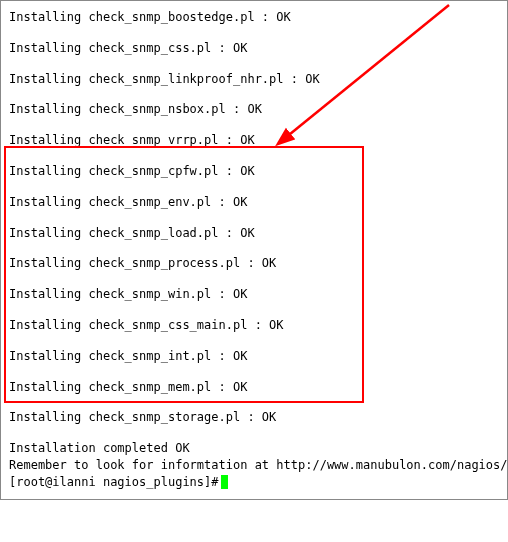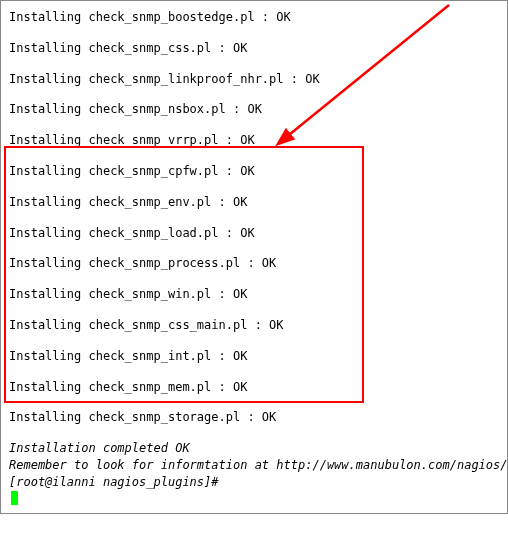--- a/index.html
+++ b/index.html
@@ -13,34 +13,33 @@
       width: 508px;
       position: relative;
       border: 1px solid #888;
     }
     .terminal-line {
       white-space: pre;
       margin-bottom: 14px;
     }
     .terminal-line.tight {
       margin-bottom: 0;
-      font-style: italic;
     }
     .highlight-box {
       position: absolute;
       border: 2px solid #ff0000;
       pointer-events: none;
     }
     .arrow {
       position: absolute;
       pointer-events: none;
     }
     .prompt-line {
       display: flex;
-      flex-direction: column;
+      align-items: center;
     }
     .cursor {
       display: inline-block;
       width: 7px;
       height: 14px;
       background: #00ff00;
       margin-left: 2px;
     }
     .footer-block .terminal-line {
       margin-bottom: 0;

